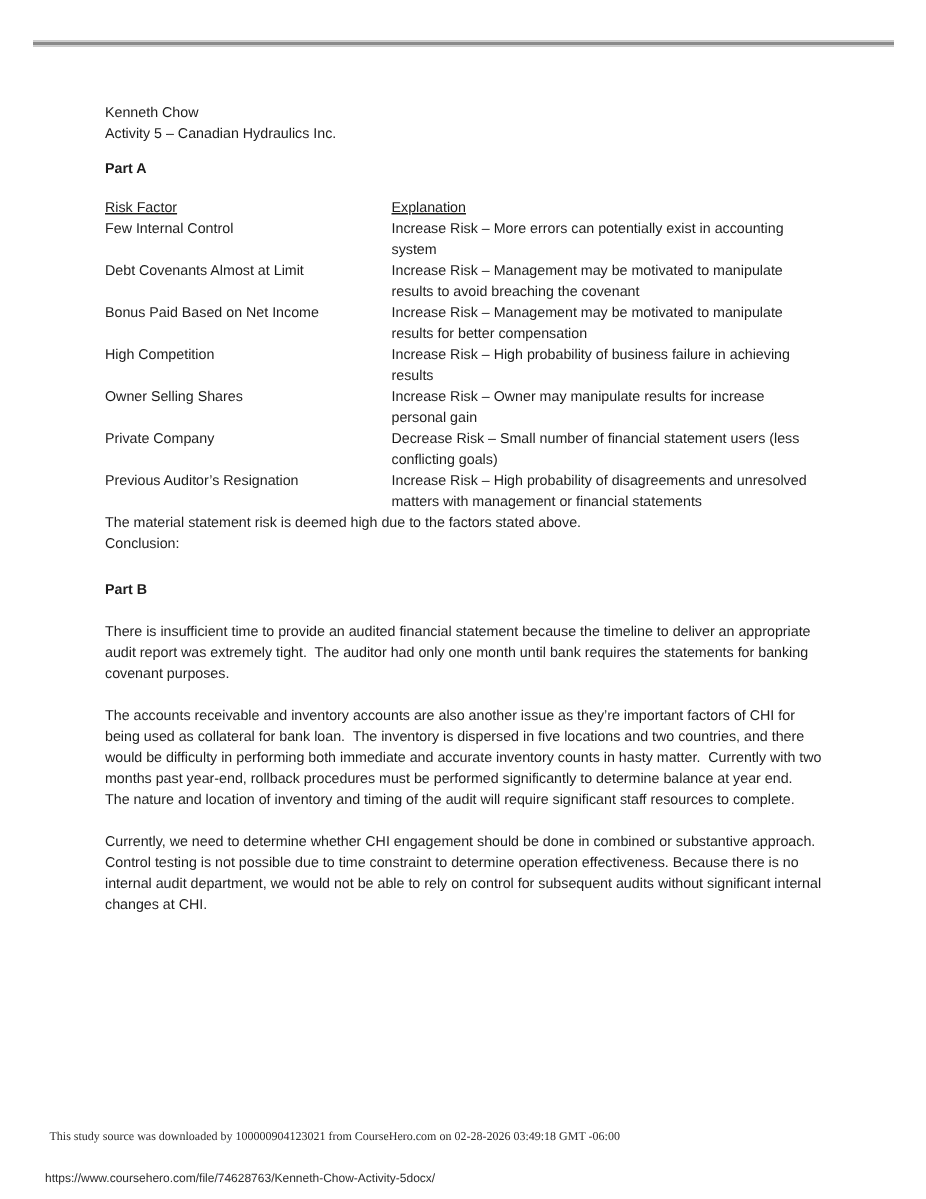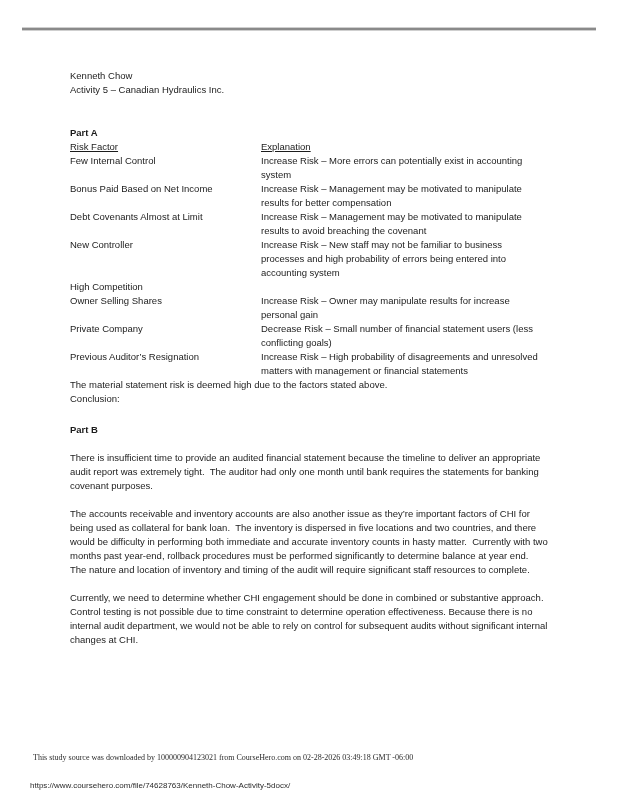--- a/index.html
+++ b/index.html
@@ -24,22 +24,22 @@
     position:absolute;
     left:70px;
     top:69px;
     width:478px;
     font-family:"Liberation Sans", sans-serif;
     font-size:9.5px;
     line-height:14px;
     color:#1c1c1c;
   }
   .heading { font-weight:bold; }
-  .part-a-heading { margin-top:29px; }
-  .risk-table { margin-top:0; }
+  .part-a-heading { margin-top:9px; }
+  .risk-table { margin-top:12px; }
   .trow { display:flex; align-items:flex-start; }
   .c1 { width:185px; flex:none; padding-right:6px; }
   .c2 { width:287px; }
   .underline { text-decoration:underline; }
   .part-b-heading { margin-top:17px; }
   .para { margin:14px 0 0 0; white-space:pre-wrap; }
   .footer-note {
     position:absolute;
     left:33px;
     top:753px;
@@ -71,33 +71,30 @@
     <div class="risk-table">
       <div class="trow">
         <div class="c1 underline">Risk Factor</div>
         <div class="c2 underline">Explanation</div>
       </div>
       <div class="trow">
         <div class="c1">Few Internal Control</div>
         <div class="c2">Increase Risk – More errors can potentially exist in accounting system</div>
       </div>
       <div class="trow">
+        <div class="c1">Debt Covenants Almost at Limit</div>
+        <div class="c2">Increase Risk – Management may be motivated to manipulate results to avoid breaching the covenant</div>
+      </div>
+      <div class="trow">
         <div class="c1">Bonus Paid Based on Net Income</div>
         <div class="c2">Increase Risk – Management may be motivated to manipulate results for better compensation</div>
       </div>
       <div class="trow">
-        <div class="c1">Debt Covenants Almost at Limit</div>
-        <div class="c2">Increase Risk – Management may be motivated to manipulate results to avoid breaching the covenant</div>
-      </div>
-      <div class="trow">
-        <div class="c1">New Controller</div>
-        <div class="c2">Increase Risk – New staff may not be familiar to business processes and high probability of errors being entered into accounting system</div>
-      </div>
-      <div class="trow">
         <div class="c1">High Competition</div>
+        <div class="c2">Increase Risk – High probability of business failure in achieving results</div>
       </div>
       <div class="trow">
         <div class="c1">Owner Selling Shares</div>
         <div class="c2">Increase Risk – Owner may manipulate results for increase personal gain</div>
       </div>
       <div class="trow">
         <div class="c1">Private Company</div>
         <div class="c2">Decrease Risk – Small number of financial statement users (less conflicting goals)</div>
       </div>
       <div class="trow">

